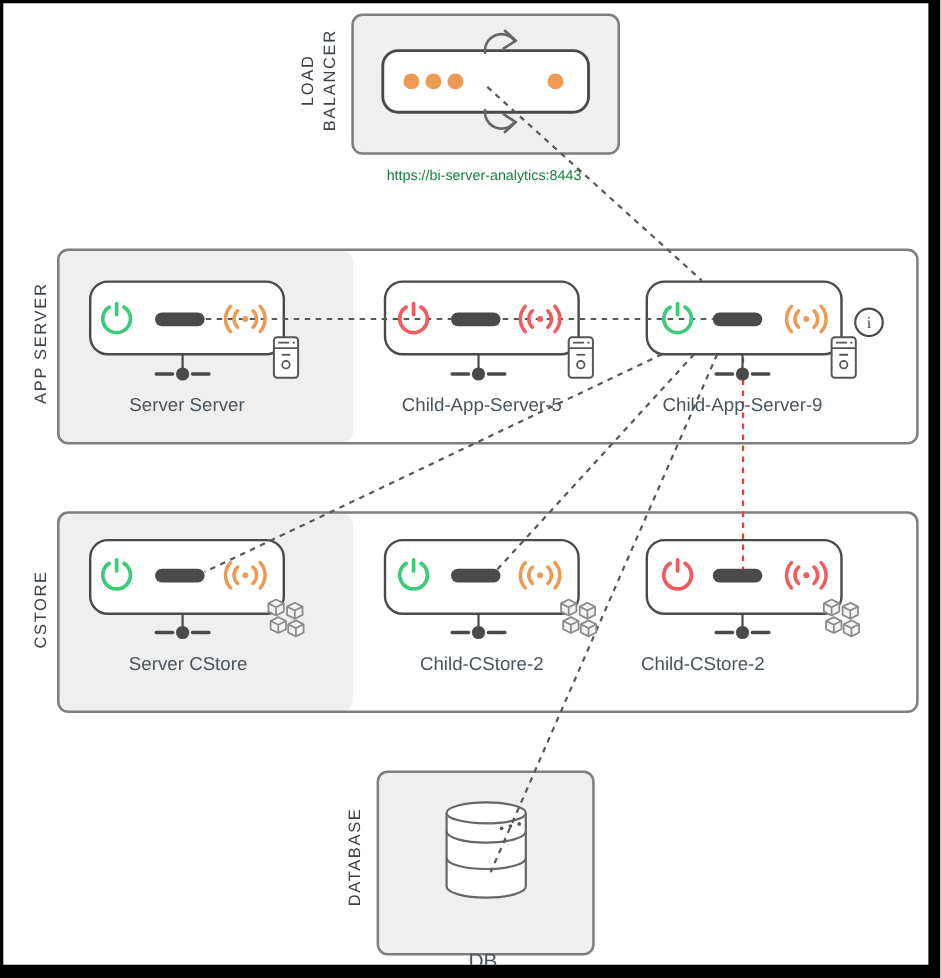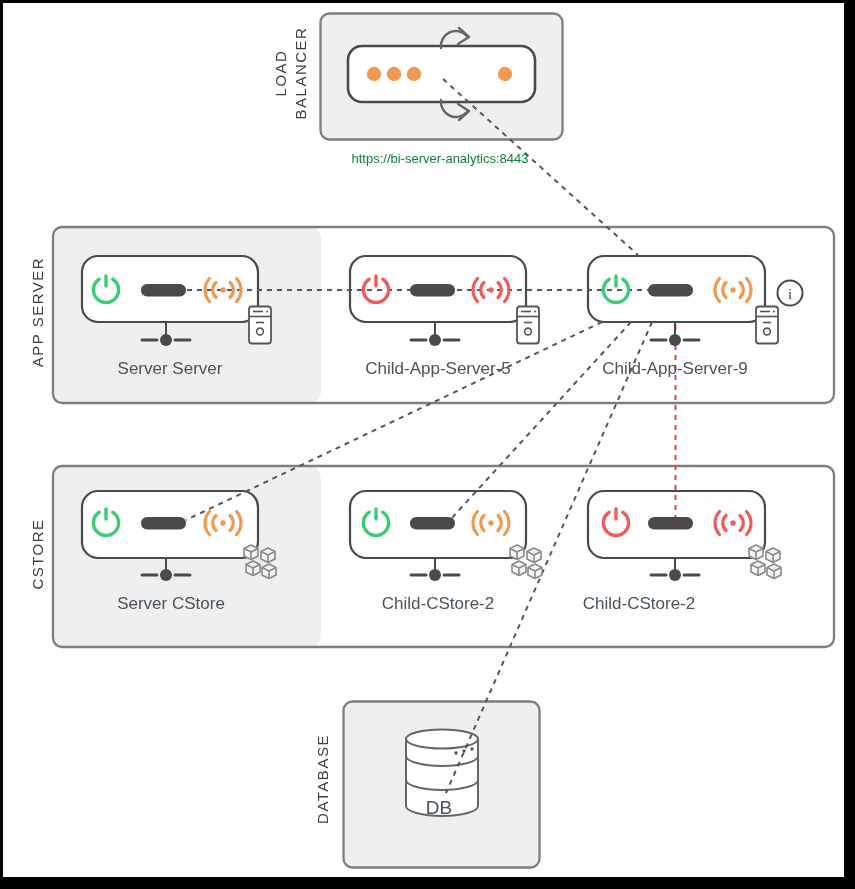--- a/index.html
+++ b/index.html
@@ -242,15 +242,15 @@
 
 <div class="txt url" style="left:437px;top:156px;">https://bi-server-analytics:8443</div>
 
 <div class="txt" style="left:167px;top:366px;">Server Server</div>
 <div class="txt" style="left:435px;top:366px;">Child-App-Server-5</div>
 <div class="txt" style="left:672px;top:366px;">Child-App-Server-9</div>
 <div class="txt" style="left:168px;top:601px;">Server CStore</div>
 <div class="txt" style="left:435px;top:601px;">Child-CStore-2</div>
 <div class="txt" style="left:636px;top:601px;">Child-CStore-2</div>
 
-<div class="txt dbl" style="left:436px;top:805px;">DB</div>
+<div class="txt dbl" style="left:436px;top:872px;">DB</div>
 
 </div>
 
 </body></html>

